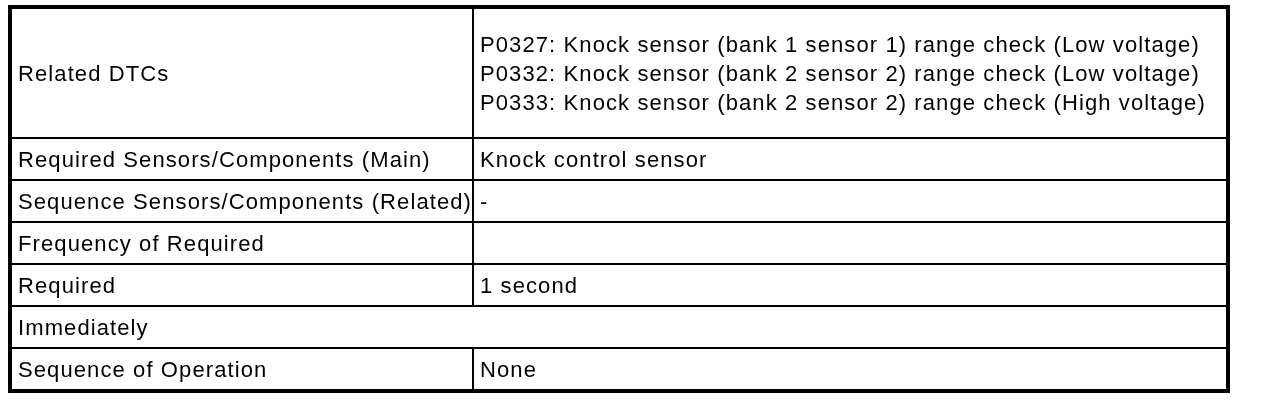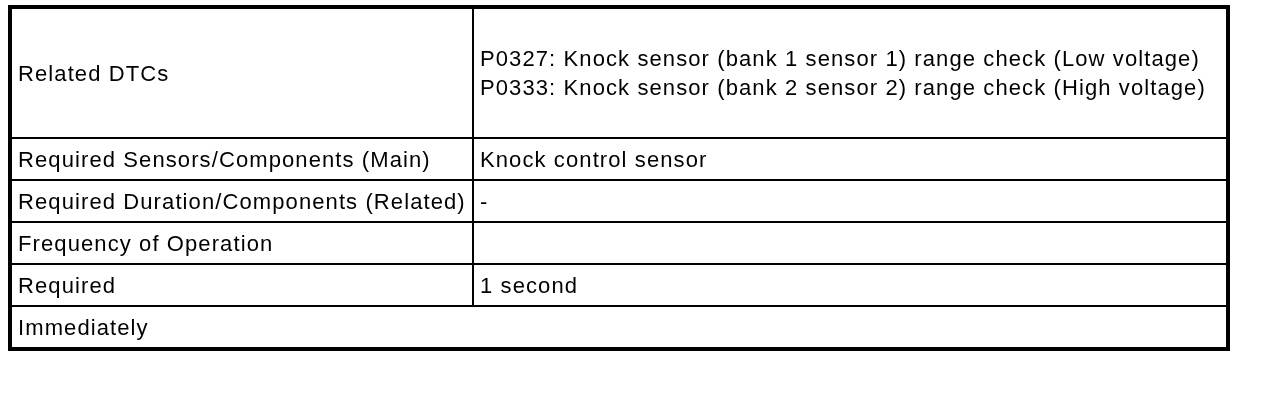--- a/index.html
+++ b/index.html
@@ -65,57 +65,66 @@
 <body>
 
 <div class="dtc-table">
 
   <div class="t-row tall">
     <div class="cell cell-label">
       <span>Related DTCs</span>
     </div>
     <div class="cell cell-value">
       <span class="value-line">P0327: Knock sensor (bank 1 sensor 1) range check (Low voltage)</span>
+      <span class="value-line">P0332: Knock sensor (bank 2 sensor 2) range check (Low voltage)</span>
       <span class="value-line">P0333: Knock sensor (bank 2 sensor 2) range check (High voltage)</span>
     </div>
   </div>
 
   <div class="t-row">
     <div class="cell cell-label">
       <span>Required Sensors/Components (Main)</span>
     </div>
     <div class="cell cell-value">
       <span class="value-line">Knock control sensor</span>
     </div>
   </div>
 
   <div class="t-row">
     <div class="cell cell-label">
-      <span>Required Duration/Components (Related)</span>
+      <span>Sequence Sensors/Components (Related)</span>
     </div>
     <div class="cell cell-value">
       <span class="value-line">-</span>
     </div>
   </div>
 
   <div class="t-row">
     <div class="cell cell-label">
-      <span>Frequency of Operation</span>
+      <span>Frequency of Required</span>
     </div>
   </div>
 
   <div class="t-row">
     <div class="cell cell-label">
       <span>Required</span>
     </div>
     <div class="cell cell-value">
       <span class="value-line">1 second</span>
     </div>
   </div>
 
   <div class="t-row">
     <div class="cell cell-value">
       <span class="value-line">Immediately</span>
     </div>
   </div>
 
+  <div class="t-row">
+    <div class="cell cell-label">
+      <span>Sequence of Operation</span>
+    </div>
+    <div class="cell cell-value">
+      <span class="value-line">None</span>
+    </div>
+  </div>
 
 </div>
 
 </body></html>

